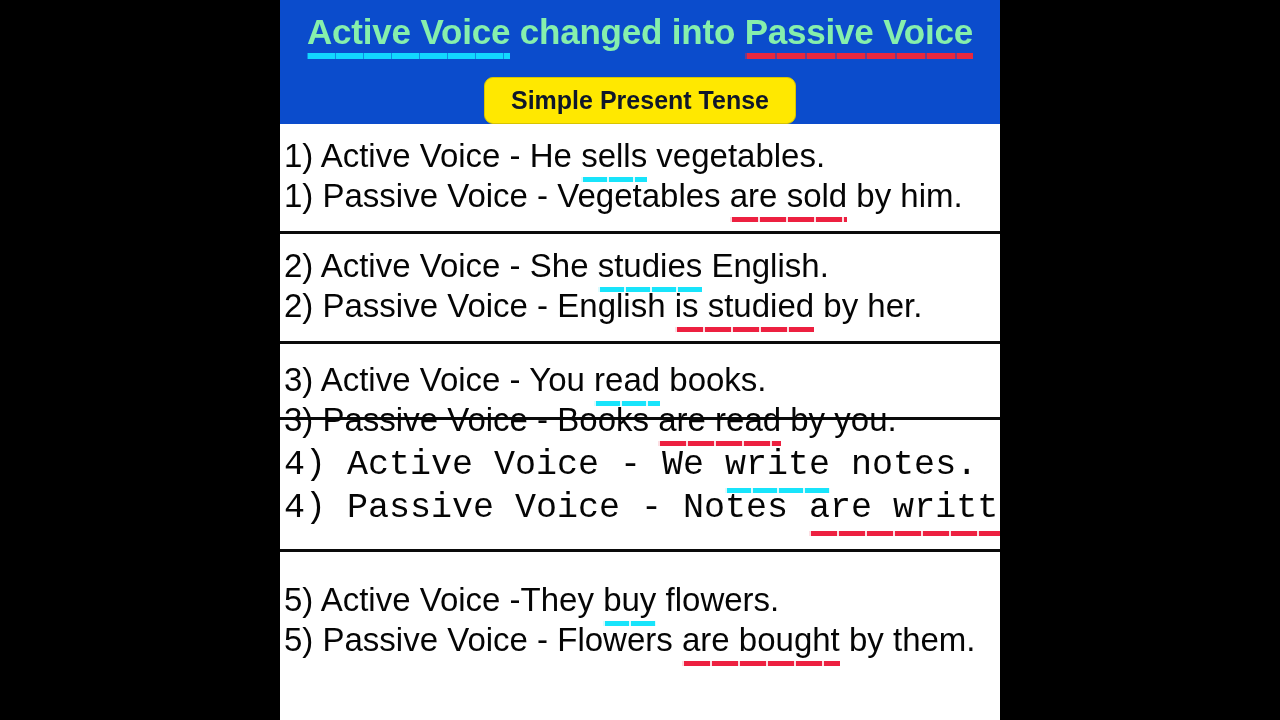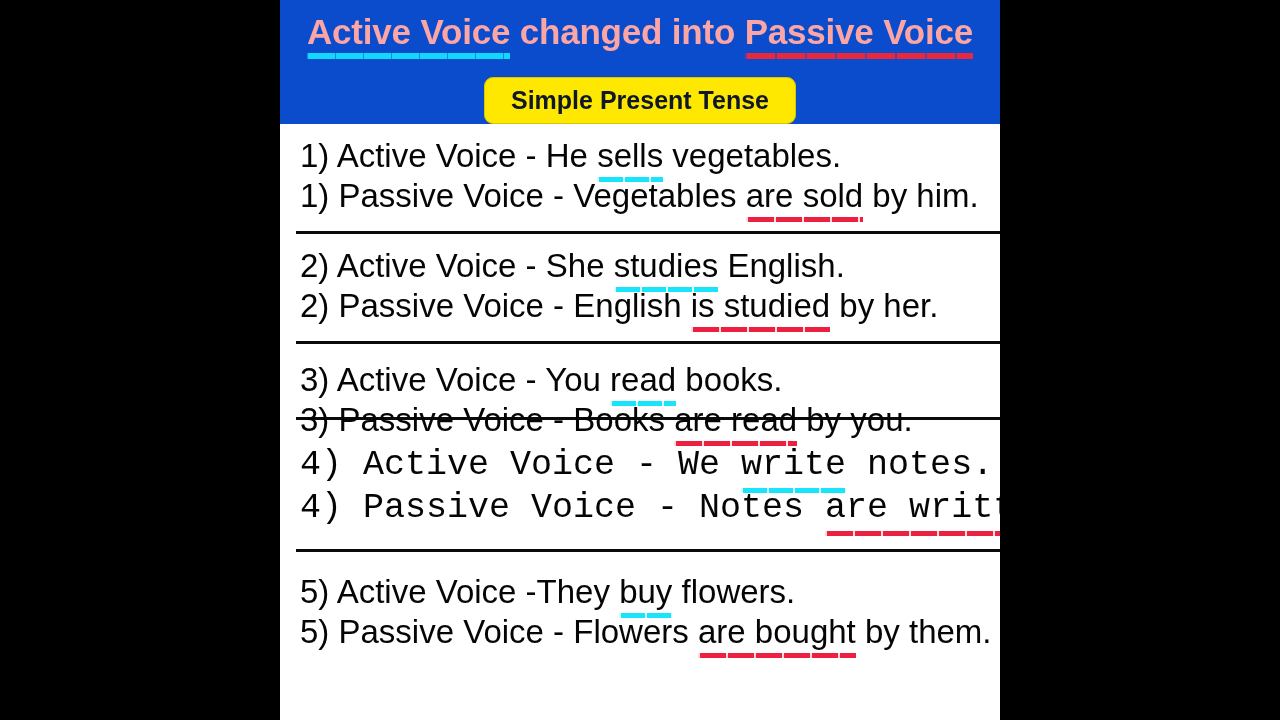--- a/index.html
+++ b/index.html
@@ -45,21 +45,21 @@
     position: absolute;
     top: 12px;
     left: 0;
     width: 100%;
     text-align: center;
     white-space: nowrap;
   }
 
   .title-text {
     display: inline-block;
-    color: #fca5a5;
+    color: #86efac;
     font-size: 35px;
     font-weight: bold;
     letter-spacing: -0.2px;
     line-height: 40px;
     vertical-align: baseline;
   }
 
   .title-seg {
     position: relative;
     display: inline-block;
@@ -102,21 +102,21 @@
     padding: 8px 26px 9px 26px;
     border-radius: 9px;
     border: 1px solid #d8c400;
     box-sizing: border-box;
   }
 
   
   #rows {
     position: absolute;
     top: 124px;
-    left: 16px;
+    left: 0;
     width: 720px;
     background: #ffffff;
   }
 
   .row {
     position: relative;
     box-sizing: border-box;
     border-bottom: 3px solid #0a0a0a;
     padding: 0 0 0 0;
   }
@@ -189,20 +189,20 @@
           <div class="line"><span>2) Passive Voice - </span><span>English </span><span class="seg"><span>is studied</span><span class="mark red"></span></span><span> by her.</span></div>
         </div>
         <div class="row" style="height: 76px; padding-top: 16px;">
           <div class="line"><span>3) Active Voice - </span><span>You </span><span class="seg"><span>read</span><span class="mark cyan"></span></span><span> books.</span></div>
           <div class="line"><span>3) Passive Voice - </span><span>Books </span><span class="seg"><span>are read</span><span class="mark red"></span></span><span> by you.</span></div>
         </div>
         <div class="row big" style="height: 132px; padding-top: 24px;">
           <div class="line"><span>4) Active Voice - </span><span>We </span><span class="seg"><span>write</span><span class="mark cyan"></span></span><span> notes.</span></div>
           <div class="line"><span>4) Passive Voice - </span><span>Notes </span><span class="seg"><span>are written</span><span class="mark red"></span></span><span> by us.</span></div>
         </div>
-        <div class="row last" style="height: 126px; padding-top: 20px;">
+        <div class="row last" style="height: 126px; padding-top: 28px;">
           <div class="line"><span>5) Active Voice -</span><span>They </span><span class="seg"><span>buy</span><span class="mark cyan"></span></span><span> flowers.</span></div>
           <div class="line"><span>5) Passive Voice - </span><span>Flowers </span><span class="seg"><span>are bought</span><span class="mark red"></span></span><span> by them.</span></div>
         </div>
       </div>
 
   </div>
 </div>
 
 </body></html>

